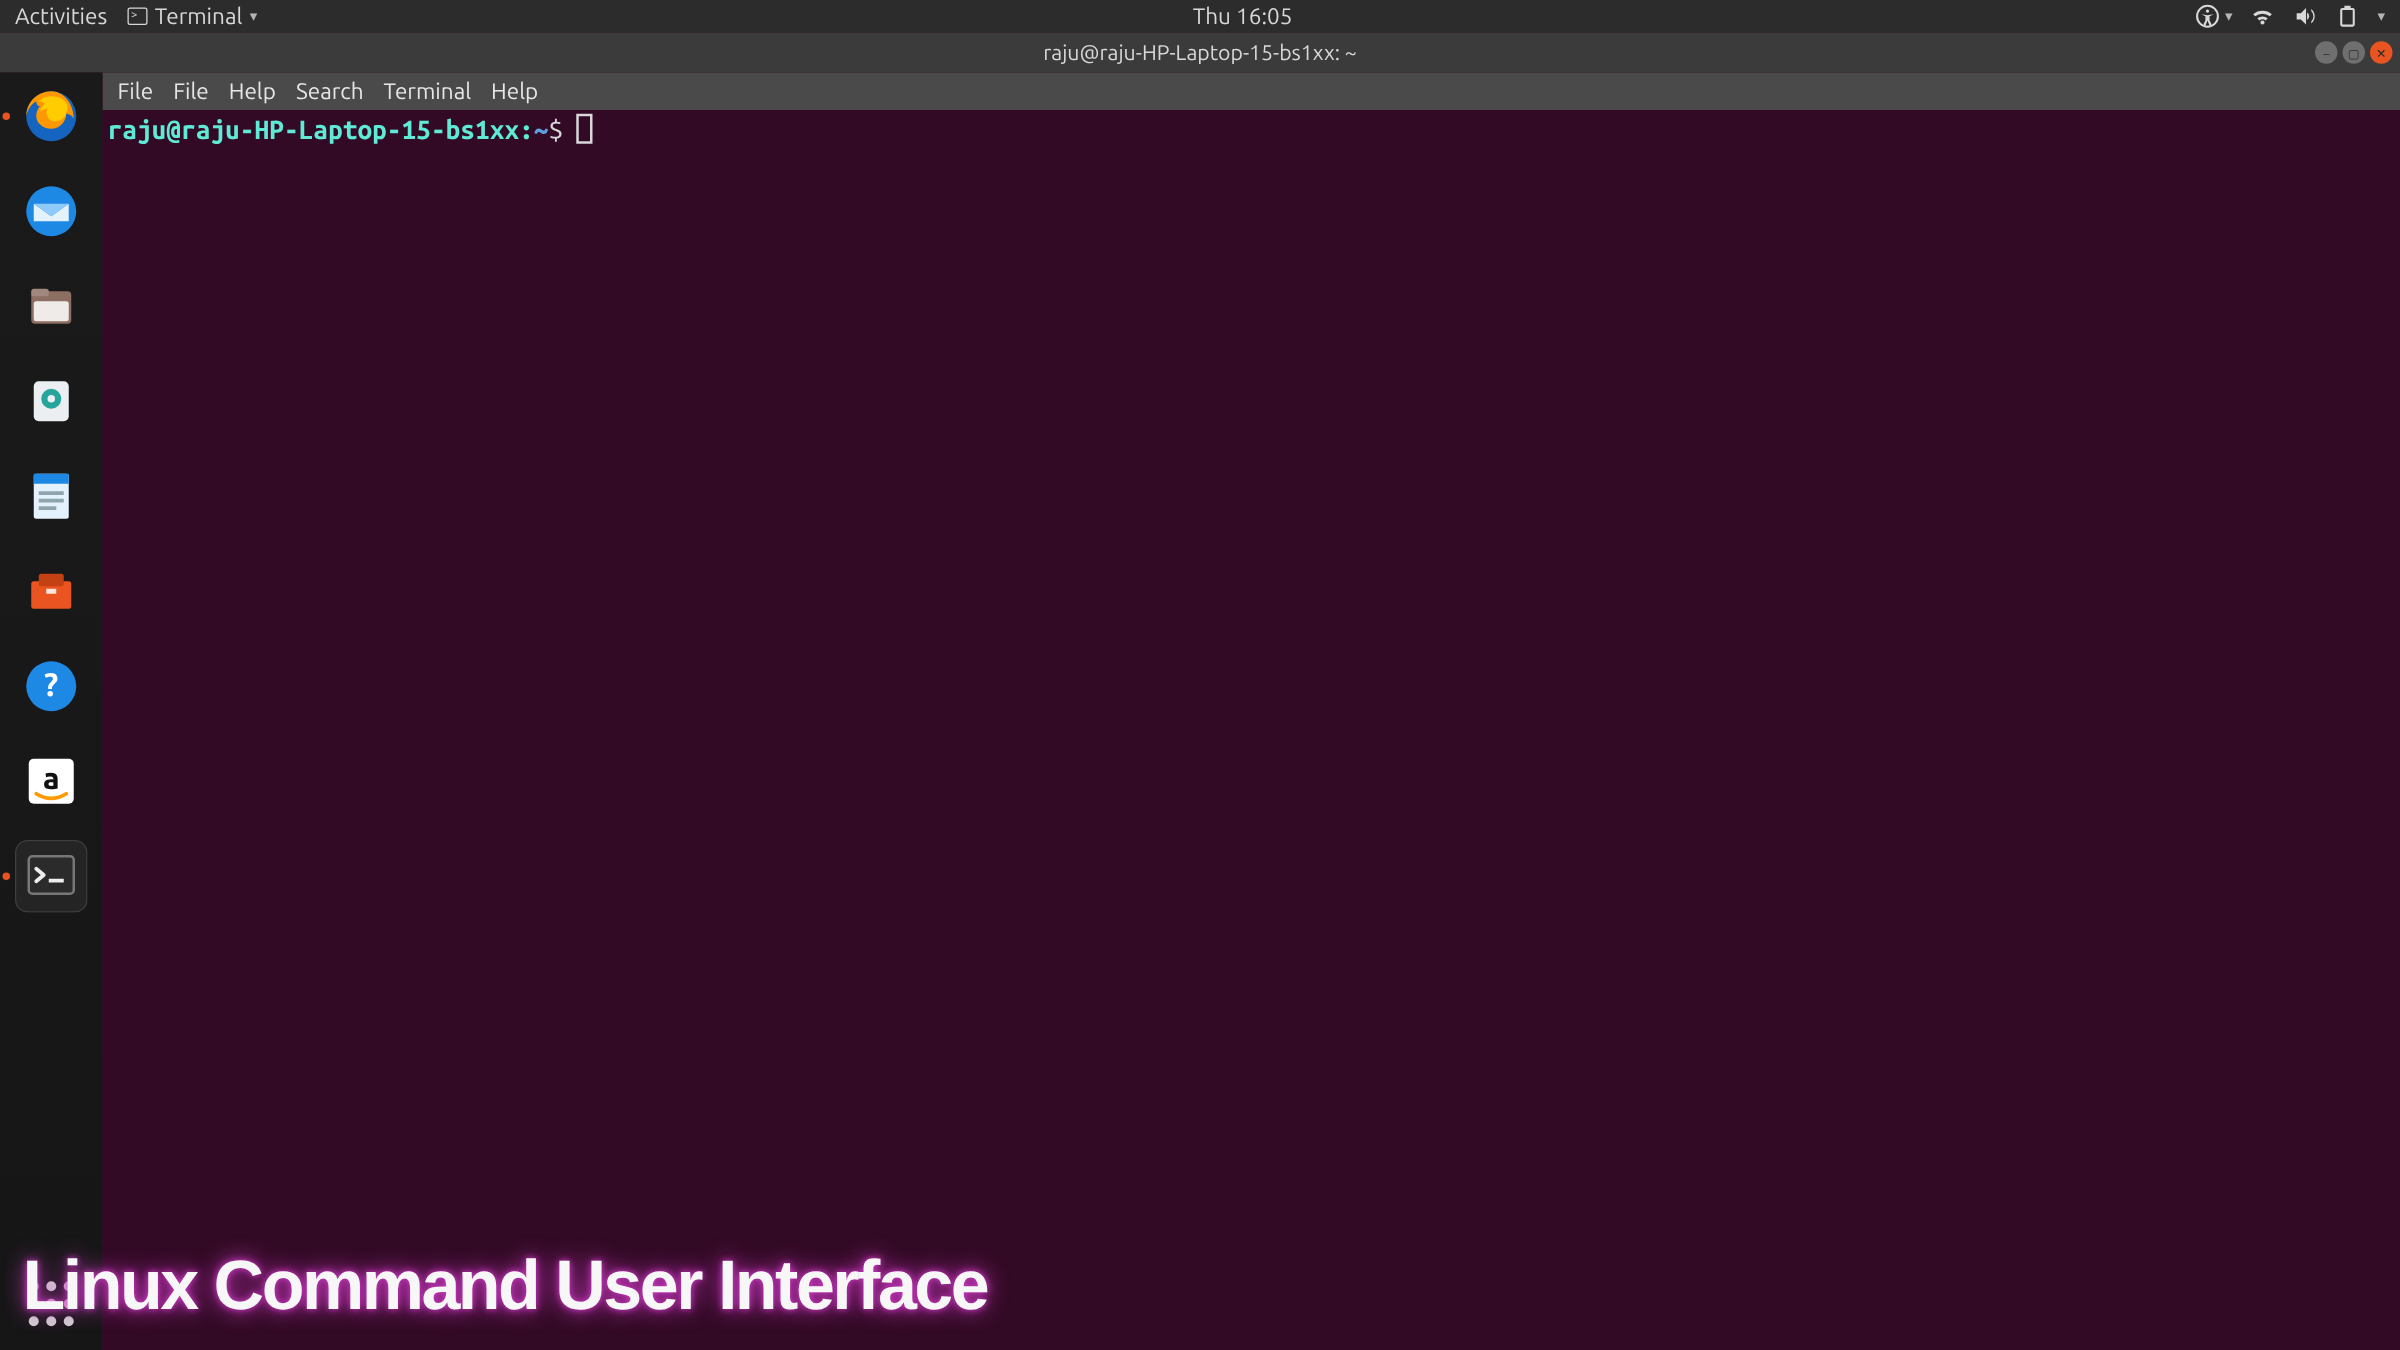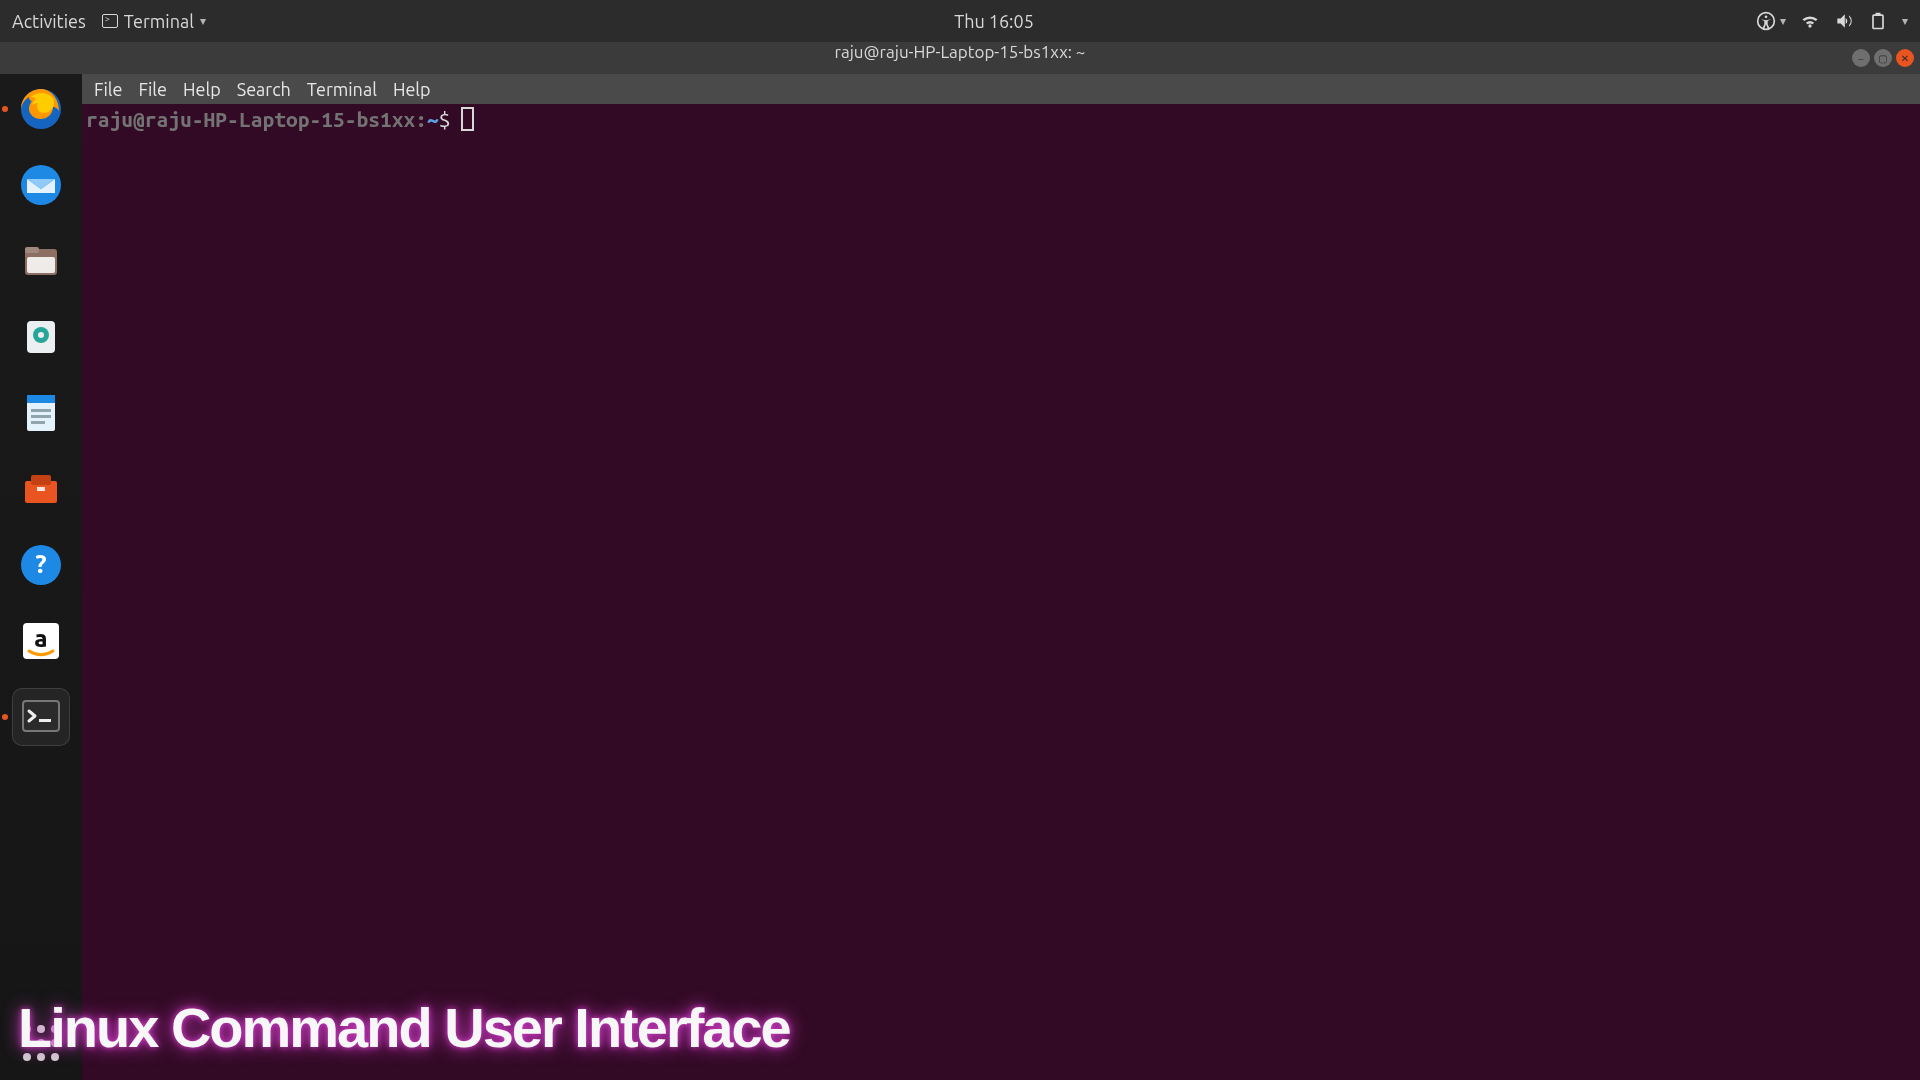--- a/index.html
+++ b/index.html
@@ -1,21 +1,21 @@
 <!DOCTYPE html>
 <html><head>
 <meta charset="utf-8">
 <style>
   * { margin: 0; padding: 0; box-sizing: border-box; }
   html, body { width: 1920px; height: 1080px; overflow: hidden; font-family: "Ubuntu", "Segoe UI", sans-serif; }
   body { display: flex; flex-direction: column; background: #3b0a2a; }
 
   
   .top-panel {
-    height: 42px;
+    height: 26px;
     background: #2c2c2c;
     color: #d8d8d8;
     display: flex;
     align-items: center;
     font-size: 18px;
     position: relative;
     padding: 0 12px;
     justify-content: center;
   }
   .top-panel .left { display: flex; align-items: center; gap: 16px; }
@@ -30,21 +30,21 @@
   .tray-icon { color:#d8d8d8; display:flex; align-items:center; }
   .tray-icon svg { width:20px; height:20px; fill:#d8d8d8; }
   .tray-dropdown { display:flex; align-items:center; gap:4px; }
 
   
   .title-bar {
     height: 32px;
     background: #3b3b3b;
     color: #d8d8d8;
     display: flex;
-    align-items: flex-start;
+    align-items: center;
     justify-content: center;
     font-size: 17px;
     position: relative;
   }
   .window-controls {
     position: absolute; right: 6px; top: 50%; transform: translateY(-50%);
     display:flex; gap:4px;
   }
   .wc-btn {
     width:18px; height:18px; border-radius:50%;
@@ -93,21 +93,21 @@
     height:30px; background:#4a4a4a; color:#e6e6e6;
     display:flex; align-items:center; gap:16px; padding:0 12px; font-size:18px;
   }
   .terminal-body {
     flex:1; background:#320a25;
     font-family: "Ubuntu Mono","DejaVu Sans Mono",monospace;
     font-size:21px; line-height:1.25;
     color:#d8d8d8; padding:2px 4px; position:relative;
   }
   .prompt-line { display:flex; align-items:center; }
-  .prompt-user { color:#737373; font-weight:bold;text-align:center; }
+  .prompt-user { color:#5eead4; font-weight:bold;text-align:center; }
   .prompt-path { color:#5f9fe0; font-weight:bold; }
   .prompt-symbol { color:#d8d8d8; margin-right:8px; }
   .cursor {
     display:inline-block; width:13px; height:24px;
     border:2px solid #d8d8d8; margin-left:2px;
   }
 
   
   .overlay-caption {
     position: fixed;

